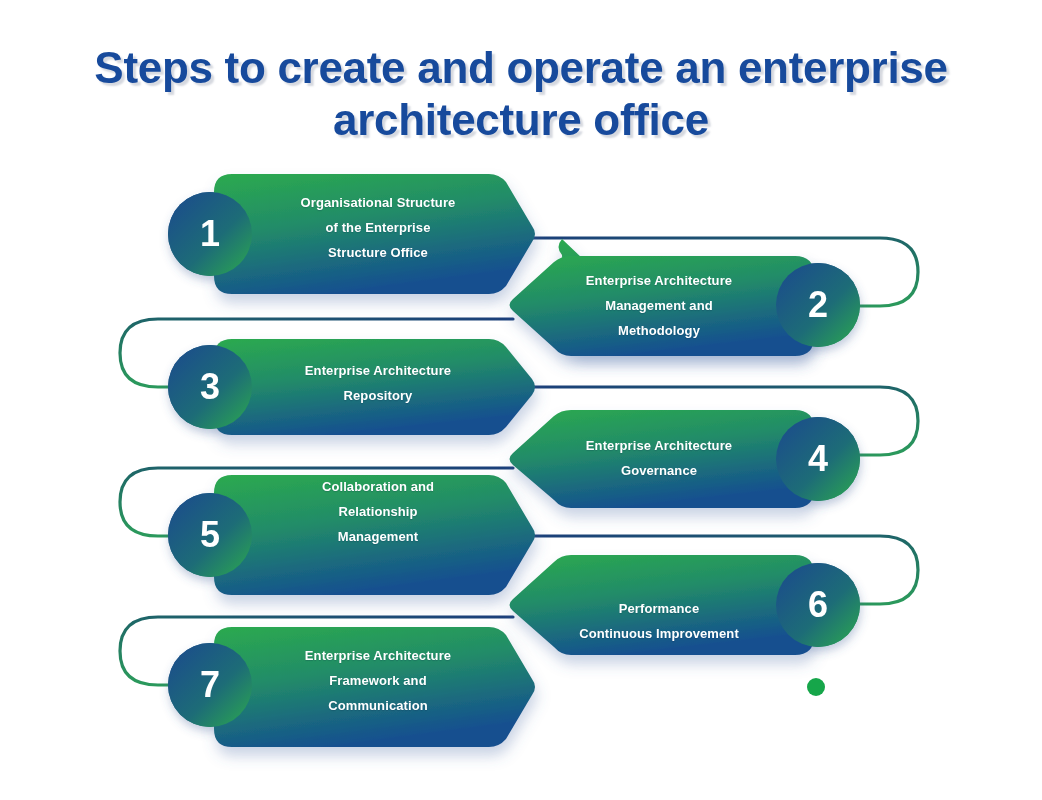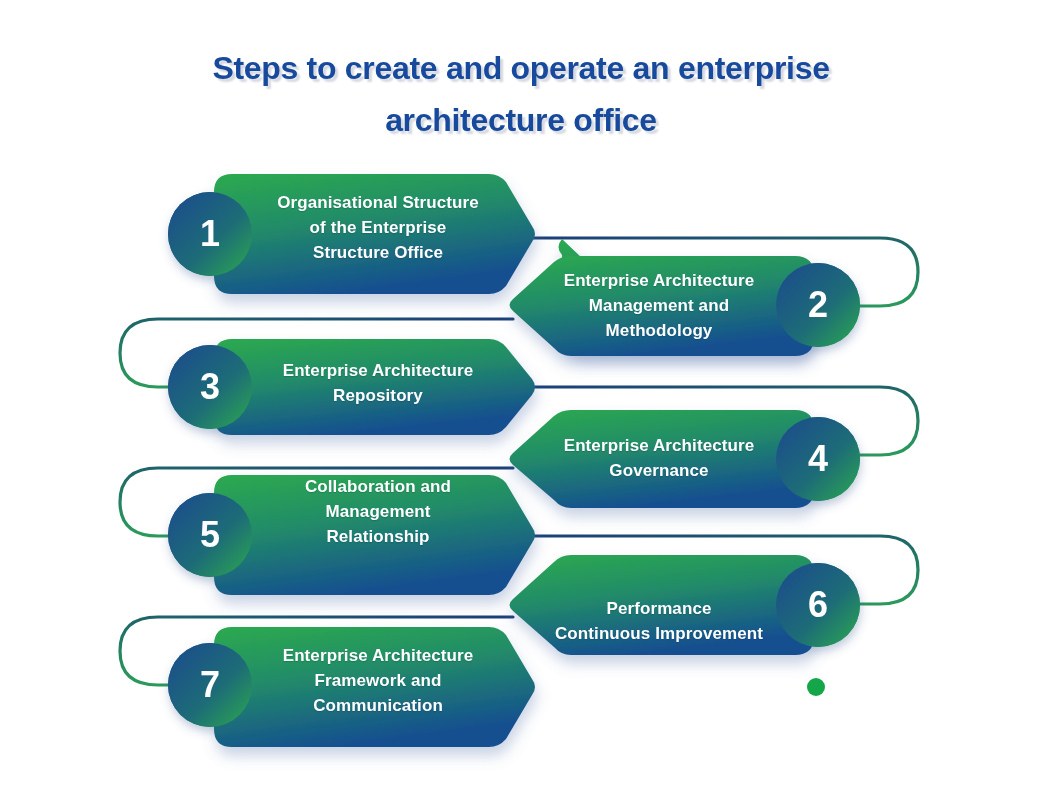--- a/index.html
+++ b/index.html
@@ -24,21 +24,21 @@
 
   
   #title {
     position: absolute;
     left: 0;
     top: 42px;
     width: 1042px;
     text-align: center;
     font-family: "Liberation Sans", sans-serif;
     font-weight: bold;
-    font-size: 32px;
+    font-size: 44px;
     line-height: 52px;
     letter-spacing: -0.3px;
     color: #174A9C;
     text-shadow: 3px 3px 2px rgba(150,158,175,0.40);
   }
   #title .tline { display: block; }
 
   
   #flow {
     position: absolute;
@@ -47,21 +47,21 @@
     width: 1042px;
     height: 800px;
   }
 
   
   .step-text {
     position: absolute;
     color: #ffffff;
     font-family: "Liberation Sans", sans-serif;
     font-weight: bold;
-    font-size: 17px;
+    font-size: 13px;
     line-height: 25px;
     text-align: center;
     letter-spacing: 0.1px;
     pointer-events: none;
     text-shadow: 0 1px 1px rgba(10,35,70,0.22);
   }
   .step-num {
     position: absolute;
     color: #ffffff;
     font-family: "Liberation Sans", sans-serif;
@@ -203,22 +203,22 @@
     <div>Repository</div>
   </div>
 
   <div class="step-text" style="left:540px; top:433px; width:238px;">
     <div>Enterprise Architecture</div>
     <div>Governance</div>
   </div>
 
   <div class="step-text" style="left:248px; top:474px; width:260px;">
     <div>Collaboration and</div>
+    <div>Relationship</div>
     <div>Management</div>
-    <div>Relationship</div>
   </div>
 
   <div class="step-text" style="left:529px; top:568px; width:260px;margin-top:28px;">
     <div>Performance</div>
     <div>Continuous Improvement</div>
   </div>
 
   <div class="step-text" style="left:248px; top:643px; width:260px;">
     <div>Enterprise Architecture</div>
     <div>Framework and</div>

